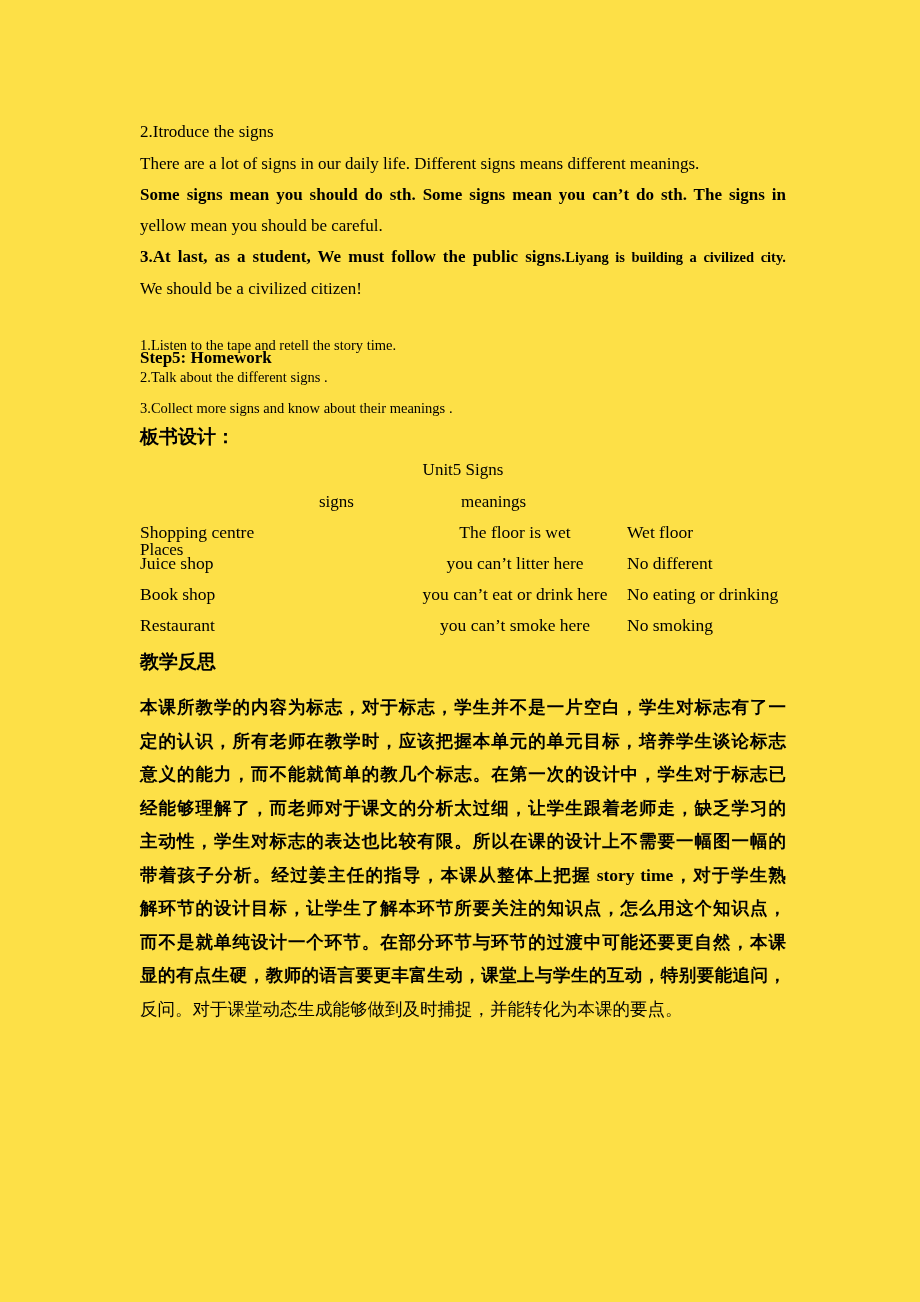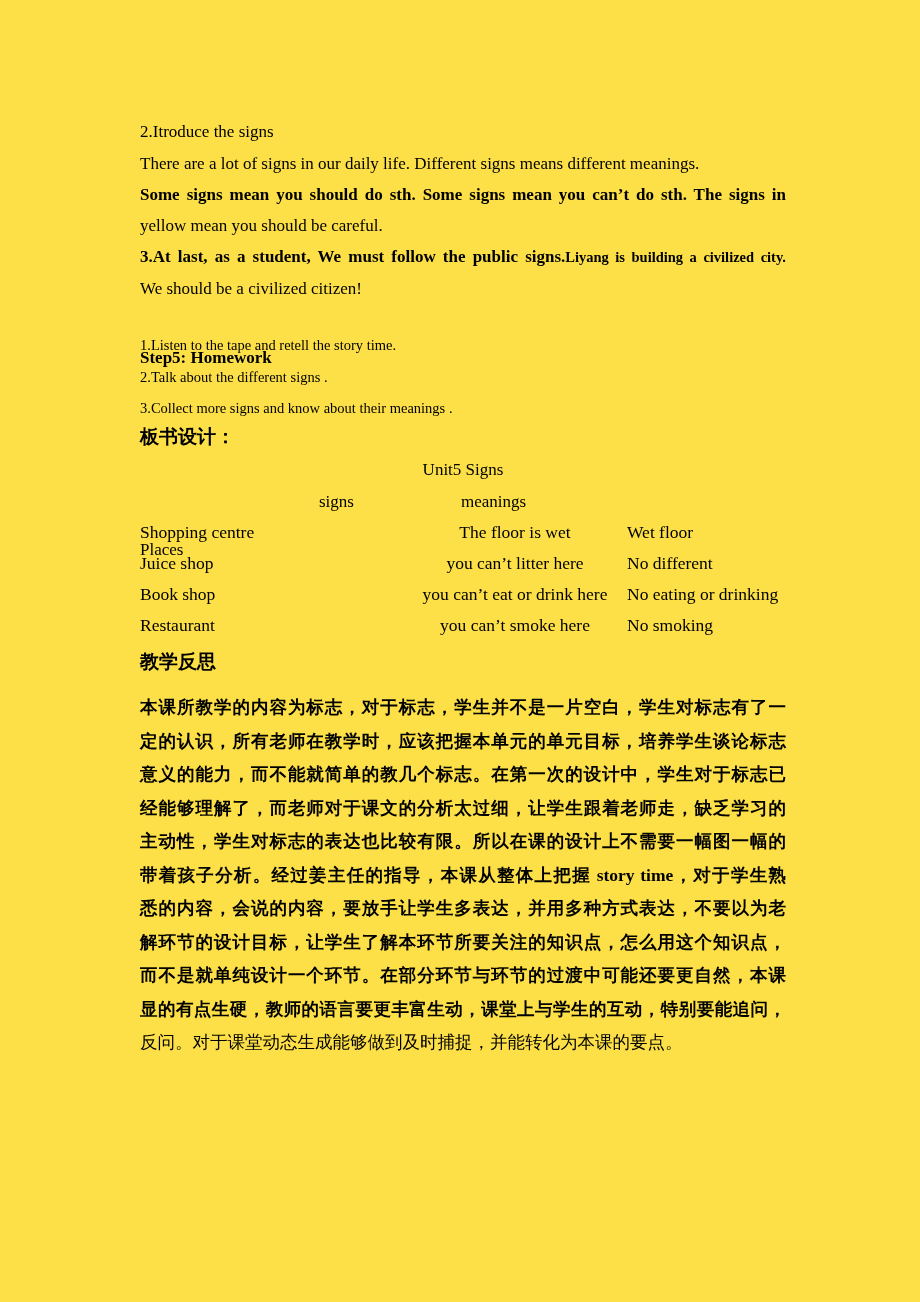--- a/index.html
+++ b/index.html
@@ -163,21 +163,20 @@
         <div class="line">定的认识，所有老师在教学时，应该把握本单元的单元目标，培养学生谈论标志</div>
 
         <div class="line">意义的能力，而不能就简单的教几个标志。在第一次的设计中，学生对于标志已</div>
 
         <div class="line">经能够理解了，而老师对于课文的分析太过细，让学生跟着老师走，缺乏学习的</div>
 
         <div class="line">主动性，学生对标志的表达也比较有限。所以在课的设计上不需要一幅图一幅的</div>
 
         <div class="line">带着孩子分析。经过姜主任的指导，本课从整体上把握 story time，对于学生熟</div>
 
-        <div class="line">悉的内容，会说的内容，要放手让学生多表达，并用多种方式表达，不要以为老</div>
 
 
         <div class="line">解环节的设计目标，让学生了解本环节所要关注的知识点，怎么用这个知识点，</div>
 
         <div class="line">而不是就单纯设计一个环节。在部分环节与环节的过渡中可能还要更自然，本课</div>
 
         <div class="line">显的有点生硬，教师的语言要更丰富生动，课堂上与学生的互动，特别要能追问，</div>
 
         <div class="line">反问。对于课堂动态生成能够做到及时捕捉，并能转化为本课的要点。</div>
       </div>

